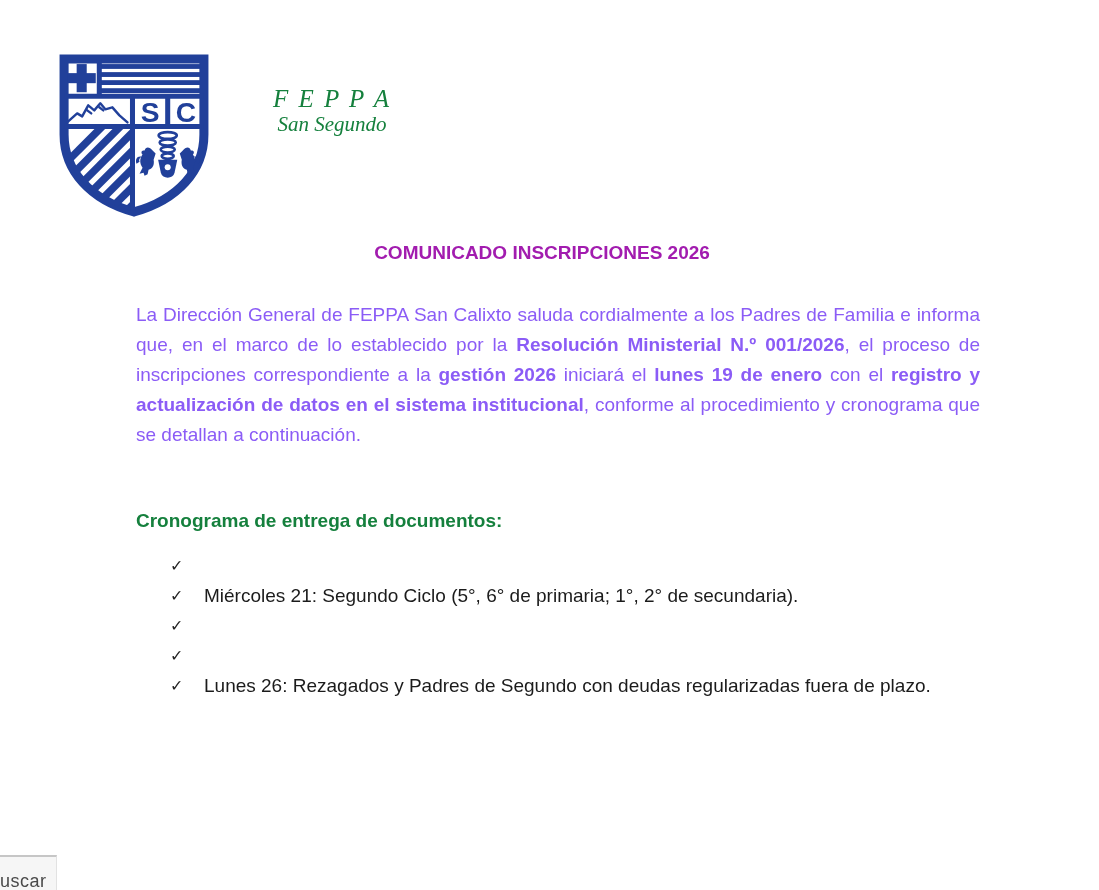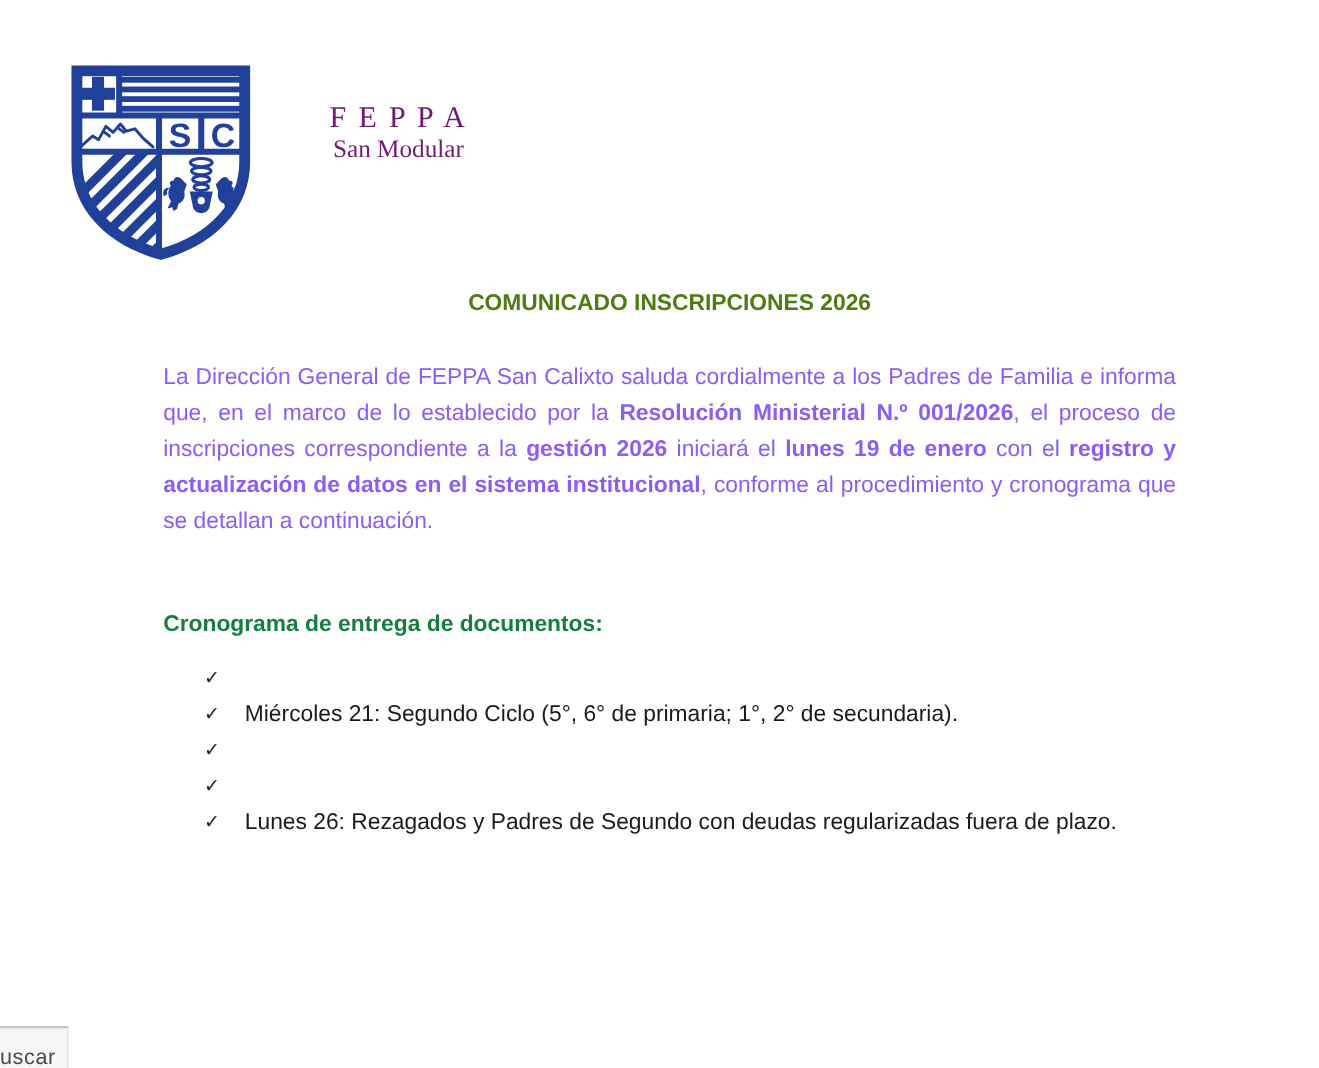--- a/index.html
+++ b/index.html
@@ -3,26 +3,26 @@
 <meta charset="utf-8">
 <style>
   html,body{margin:0;padding:0;}
   body{
     width:1099px;height:890px;position:relative;overflow:hidden;
     background:#ffffff;color:#1b1b1b;
     font-family:"Liberation Sans",sans-serif;
   }
   .crest{position:absolute;left:56px;top:52px;width:156px;height:167px;}
   .wordmark{position:absolute;left:256px;top:86px;width:152px;text-align:center;
-    color:#701a75;font-family:"Liberation Serif",serif;}
+    color:#15803d;font-family:"Liberation Serif",serif;font-style:italic;}
   .wm1{font-size:25px;letter-spacing:2px;line-height:26px;white-space:nowrap;}
   .wm2{font-size:21px;line-height:23px;margin-top:1px;}
   .title{
-    position:absolute;left:136px;top:242px;width:844px;
-    text-align:center;font-size:19px;font-weight:700;color:#4d7c0f;
+    position:absolute;left:120px;top:242px;width:844px;
+    text-align:center;font-size:19px;font-weight:700;color:#a21caf;
   }
   .intro{
     position:absolute;left:136px;top:300px;width:844px;margin:0;
     font-size:19px;line-height:30px;text-align:justify;color:#8b5cf6;
   }
   .intro .b{font-weight:700;}
   .sched-head{
     position:absolute;left:136px;top:510px;
     font-size:19px;font-weight:700;color:#15803d;
   }
@@ -116,21 +116,21 @@
       <g fill="#21409a" transform="matrix(-1,0,0,1,222,0)">
         <path d="M96,98 C93,94 89,94 88,98 C85,97.5 84,100 86,102 C83,106 83,111 86,115 L83,121 L87,120 L88,123 L91,121.5 L92,117 C96,116 98,112 97,107 L99,101 Z"></path>
         <path d="M85,104 C80.5,103 78.5,107 80,111 L83,109 C82,107 83,105 85,104 Z"></path>
       </g>
     </g>
   </svg>
 </div>
 
 <div class="wordmark">
   <div class="wm1">F E P P A</div>
-  <div class="wm2">San Modular</div>
+  <div class="wm2">San Segundo</div>
 </div>
 
 <div class="title">COMUNICADO INSCRIPCIONES 2026</div>
 
 <p class="intro"><span>La Dirección General de FEPPA San Calixto saluda cordialmente a los Padres de Familia e informa que, en el marco de lo establecido por la </span><span class="b">Resolución Ministerial N.º 001/2026</span><span>, el proceso de inscripciones correspondiente a la </span><span class="b">gestión 2026</span><span> iniciará el </span><span class="b">lunes 19 de enero</span><span> con el </span><span class="b">registro y actualización de datos en el sistema institucional</span><span>, conforme al procedimiento y cronograma que se detallan a continuación.</span></p>
 
 <div class="sched-head">Cronograma de entrega de documentos:</div>
 
 <div class="sched-list">
     <div class="check-row">

